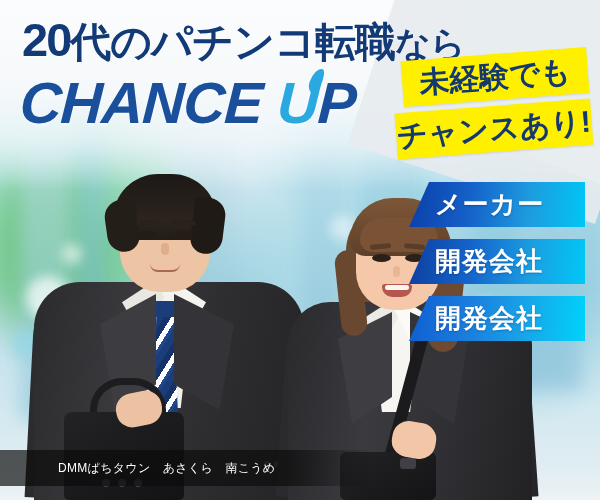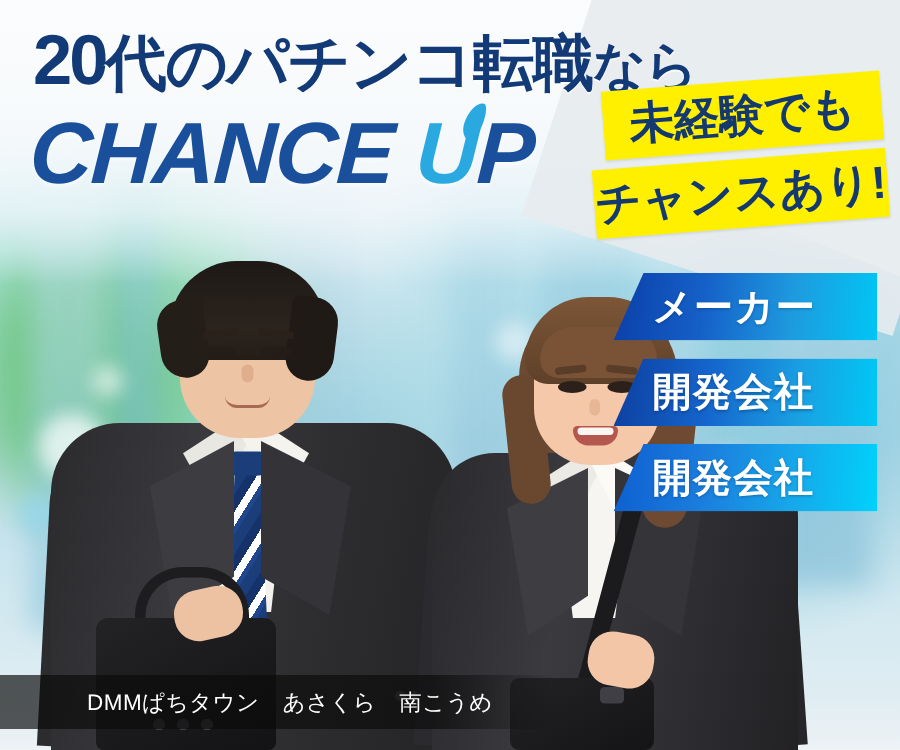--- a/index.html
+++ b/index.html
@@ -228,21 +228,21 @@
   .cat-4{background:linear-gradient(95deg,#6a16e0 0%,#4426d8 30%,#2f58dd 64%,#2a8ae6 100%);}
   .cat-5{background:linear-gradient(95deg,#0e5fd0 0%,#1b7ddd 34%,#16a8ea 68%,#00d2fb 100%);}
 
   
   .caption{
     position:absolute;left:0;top:450px;width:372px;height:36px;
     background:linear-gradient(90deg,rgba(10,10,10,.68) 0%,rgba(10,10,10,.66) 78%,rgba(10,10,10,0) 100%);
     display:flex;align-items:center;
   }
   .caption span{
-    color:#fff;font-size:15px;margin-left:58px;white-space:nowrap;letter-spacing:.3px;
+    color:#fff;font-size:12px;margin-left:58px;white-space:nowrap;letter-spacing:.3px;
   }
 </style>
 </head>
 <body>
 
 <div class="banner">
 
   <div class="bg">
     <div class="bg-base"></div>
     <div class="bg-green"></div>

